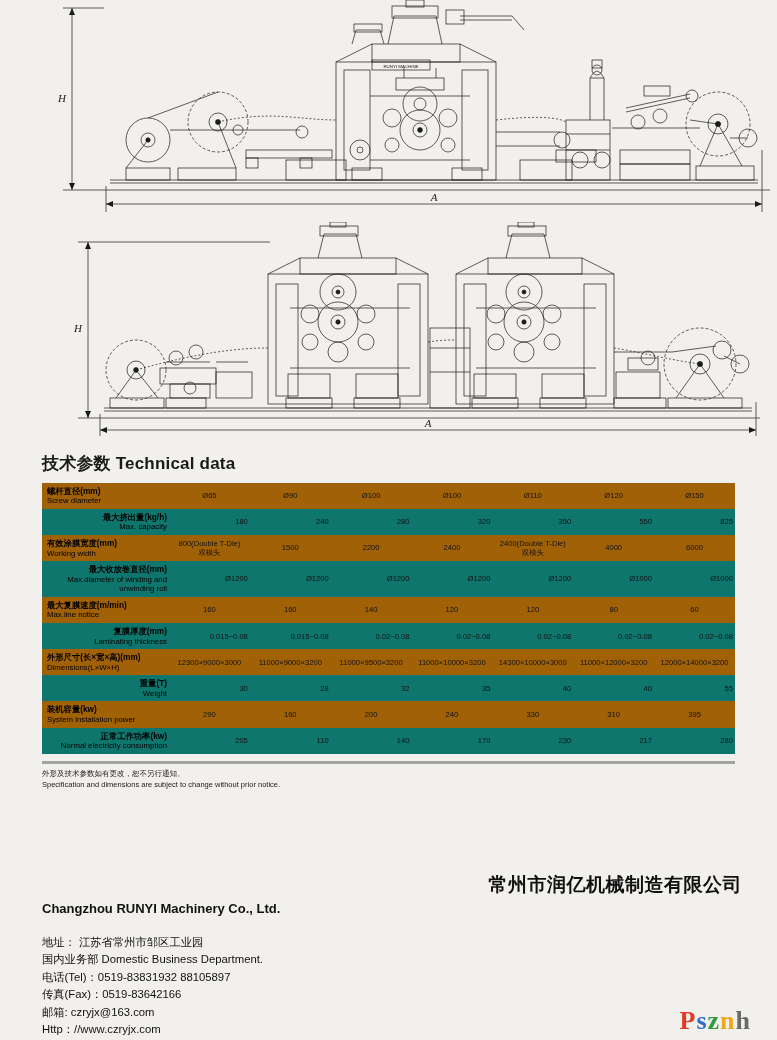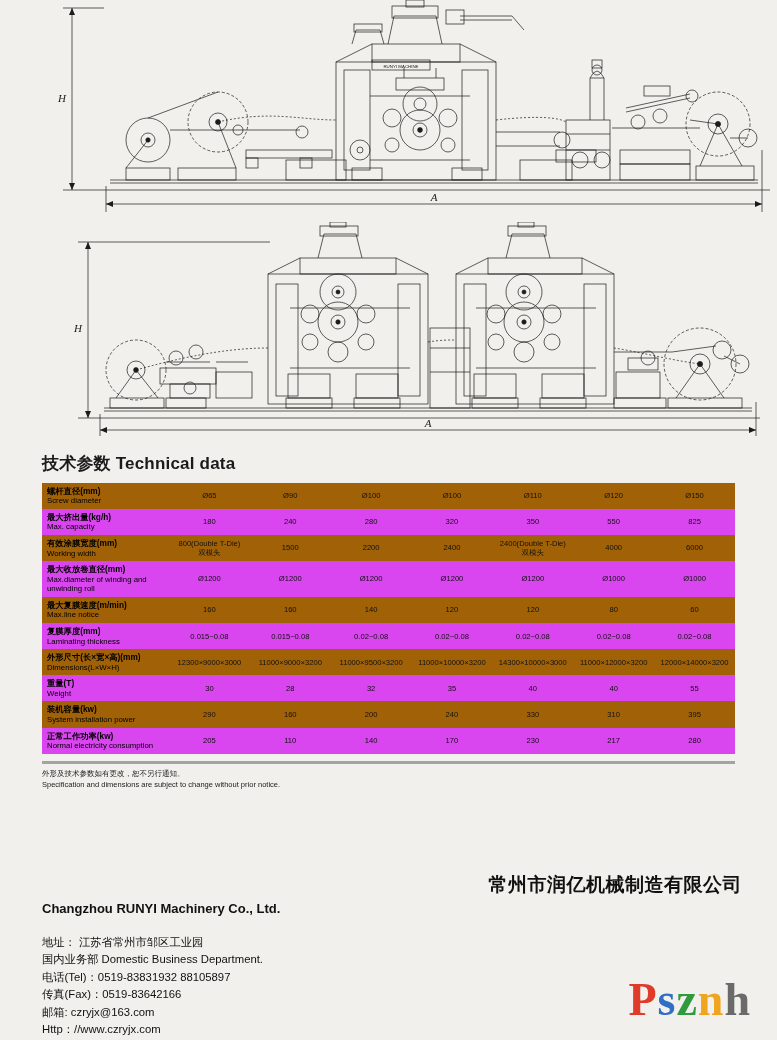--- a/index.html
+++ b/index.html
@@ -30,21 +30,21 @@
   }
   table.tech td{
     border:none;
     padding:3px 2px;
     text-align:center;
     vertical-align:middle;
     line-height:1.25;
     color:#111;
   }
   table.tech tr.shade td{background:#a16207;}
-  table.tech tr.plain td{background:#d946ef;}
+  table.tech tr.plain td{background:#0f766e;text-align:right;}
   table.tech td.label{
     text-align:left;padding-left:5px;width:120px;font-size:8px;
   }
   table.tech td.label .cn{display:block;font-size:8.3px;font-weight:bold;color:#000;}
   table.tech td.label .en{display:block;font-size:7.8px;color:#000;}
   table.tech td .sub{display:block;font-size:7.3px;}
   .note{
     margin-top:7px;font-size:7.5px;line-height:1.45;color:#222;
     border-top:3px solid #a3a3a3;padding-top:5px;width:693px;
   }
@@ -53,22 +53,22 @@
   .footer{
     position:absolute;left:42px;top:870px;width:700px;
     font-size:11px;line-height:1.55;color:#111;
   }
   .footer .company-cn{font-size:19px;font-weight:bold;letter-spacing:.5px;text-align:right;}
   .footer .company-en{font-size:13px;font-weight:bold;margin-bottom:14px;}
   .footer .line{font-size:11.3px;}
 
   
   .logo{
-    position:absolute;right:26px;bottom:14px;
-    font-size:46px;font-weight:bold;font-family:"Liberation Serif", serif;
+    position:absolute;right:26px;bottom:4px;
+    font-size:26px;font-weight:bold;font-family:"Liberation Serif", serif;
     letter-spacing:1px;
   }
   .logo span{display:inline-block;}
   .c-p{color:#e03a28;}
   .c-s{color:#2f6fc4;}
   .c-z{color:#2f9b3e;}
   .c-n{color:#f0a51e;}
   .c-h{color:#6a6a6a;}
 
   

